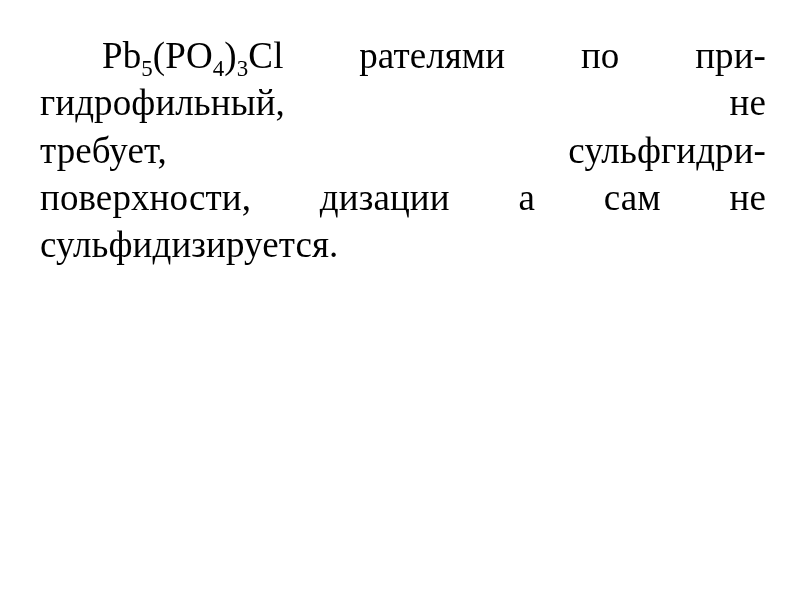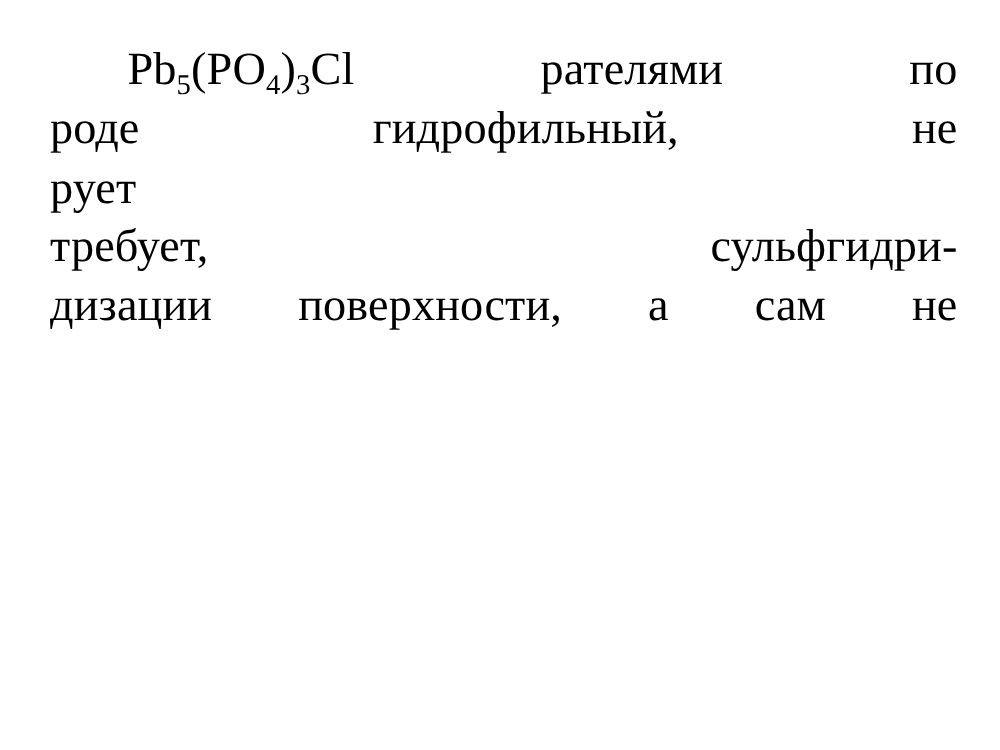--- a/index.html
+++ b/index.html
@@ -60,40 +60,42 @@
 </head>
 <body>
 
 <div class="slide">
   <div class="text-block">
 
     <span class="line justified">
       <span><span class="para-indent"></span><span class="formula"><span>Pb</span><span class="sub">5</span><span>(</span><span>PO</span><span class="sub">4</span><span>)</span><span class="sub">3</span><span>Cl</span></span></span>
       <span>рателями</span>
       <span>по</span>
+      <span>при-</span>
     </span>
 
     <span class="line justified">
-      <span>роде</span>
       <span>гидрофильный,</span>
       <span>не</span>
     </span>
 
     <span class="line justified">
-      <span>рует</span>
     </span>
 
     <span class="line justified">
       <span>требует,</span>
       <span>сульфгидри-</span>
     </span>
 
     <span class="line justified">
+      <span>поверхности,</span>
       <span>дизации</span>
-      <span>поверхности,</span>
       <span>а</span>
       <span>сам</span>
       <span>не</span>
     </span>
 
+    <span class="line">
+      <span>сульфидизируется.</span>
+    </span>
 
   </div>
 </div>
 
 </body></html>

